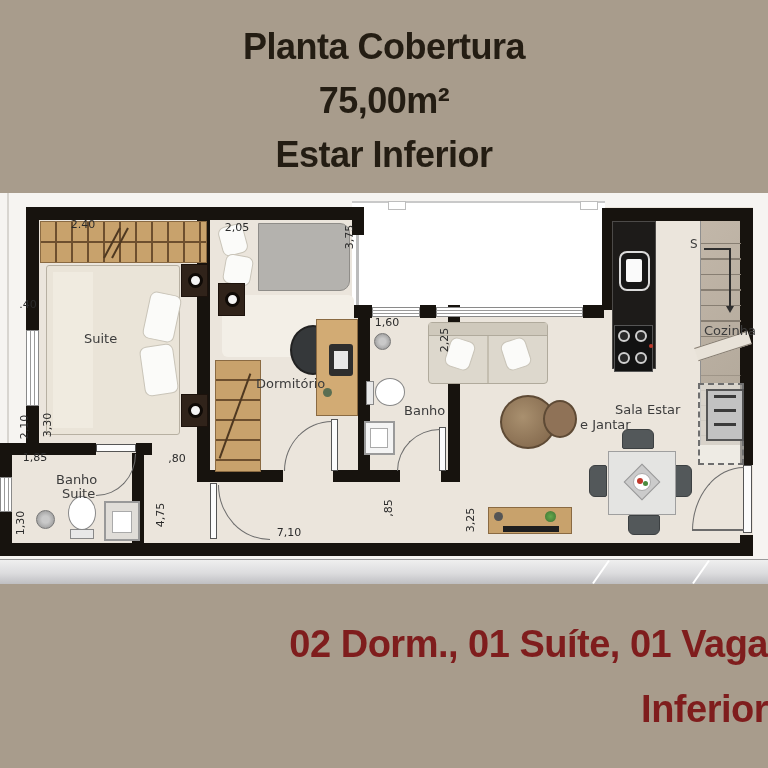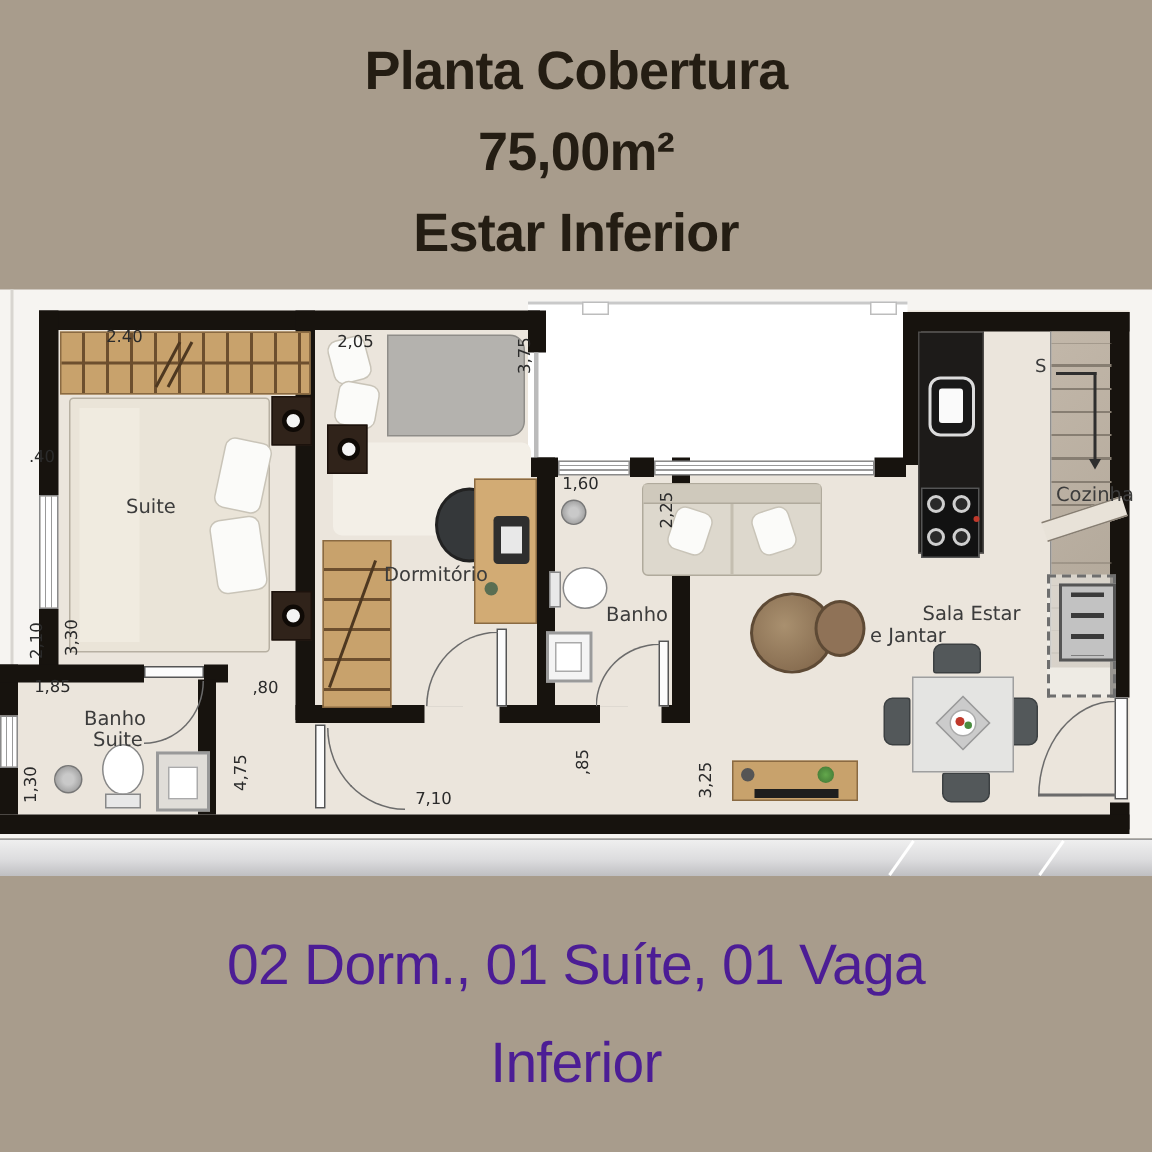--- a/index.html
+++ b/index.html
@@ -1,21 +1,21 @@
 <!DOCTYPE html>
 <html><head>
 <meta charset="utf-8">
 <style>
   html,body{margin:0;padding:0;}
   body{width:768px;height:768px;background:#a89c8c;position:relative;overflow:hidden;
        font-family:"Liberation Sans",sans-serif;}
   .title-line{position:absolute;width:100%;text-align:center;font-weight:bold;
       font-size:36px;line-height:50px;color:#241d13;letter-spacing:-0.5px;}
-  .footer-line{position:absolute;width:100%;text-align:center;font-weight:normal;
-      font-size:38px;line-height:48px;color:#4c1d95;letter-spacing:-0.5px;}
+  .footer-line{position:absolute;width:100%;text-align:right;font-weight:bold;
+      font-size:38px;line-height:48px;color:#7f1d1d;letter-spacing:-0.5px;}
   #plan{position:absolute;left:0;top:193px;width:768px;height:366px;background:#f6f4f1;}
   #plan *{position:absolute;box-sizing:border-box;}
   .wall{background:#17130e;}
   .floor{background:#ebe5dc;}
   .dim{font-family:"DejaVu Sans",sans-serif;font-size:11px;color:#2b2b2b;white-space:nowrap;
        width:30px;height:12px;text-align:center;line-height:12px;}
   .dim.v{transform:rotate(-90deg);}
   .rlabel{font-family:"DejaVu Sans",sans-serif;font-size:13px;color:#3c3c3c;white-space:nowrap;}
   .arc{border:0 solid #6b6b6b;background:transparent;}
   .arc.tl{border-top:1.5px solid #6b6b6b;border-left:1.5px solid #6b6b6b;border-top-left-radius:100% 100%;}

